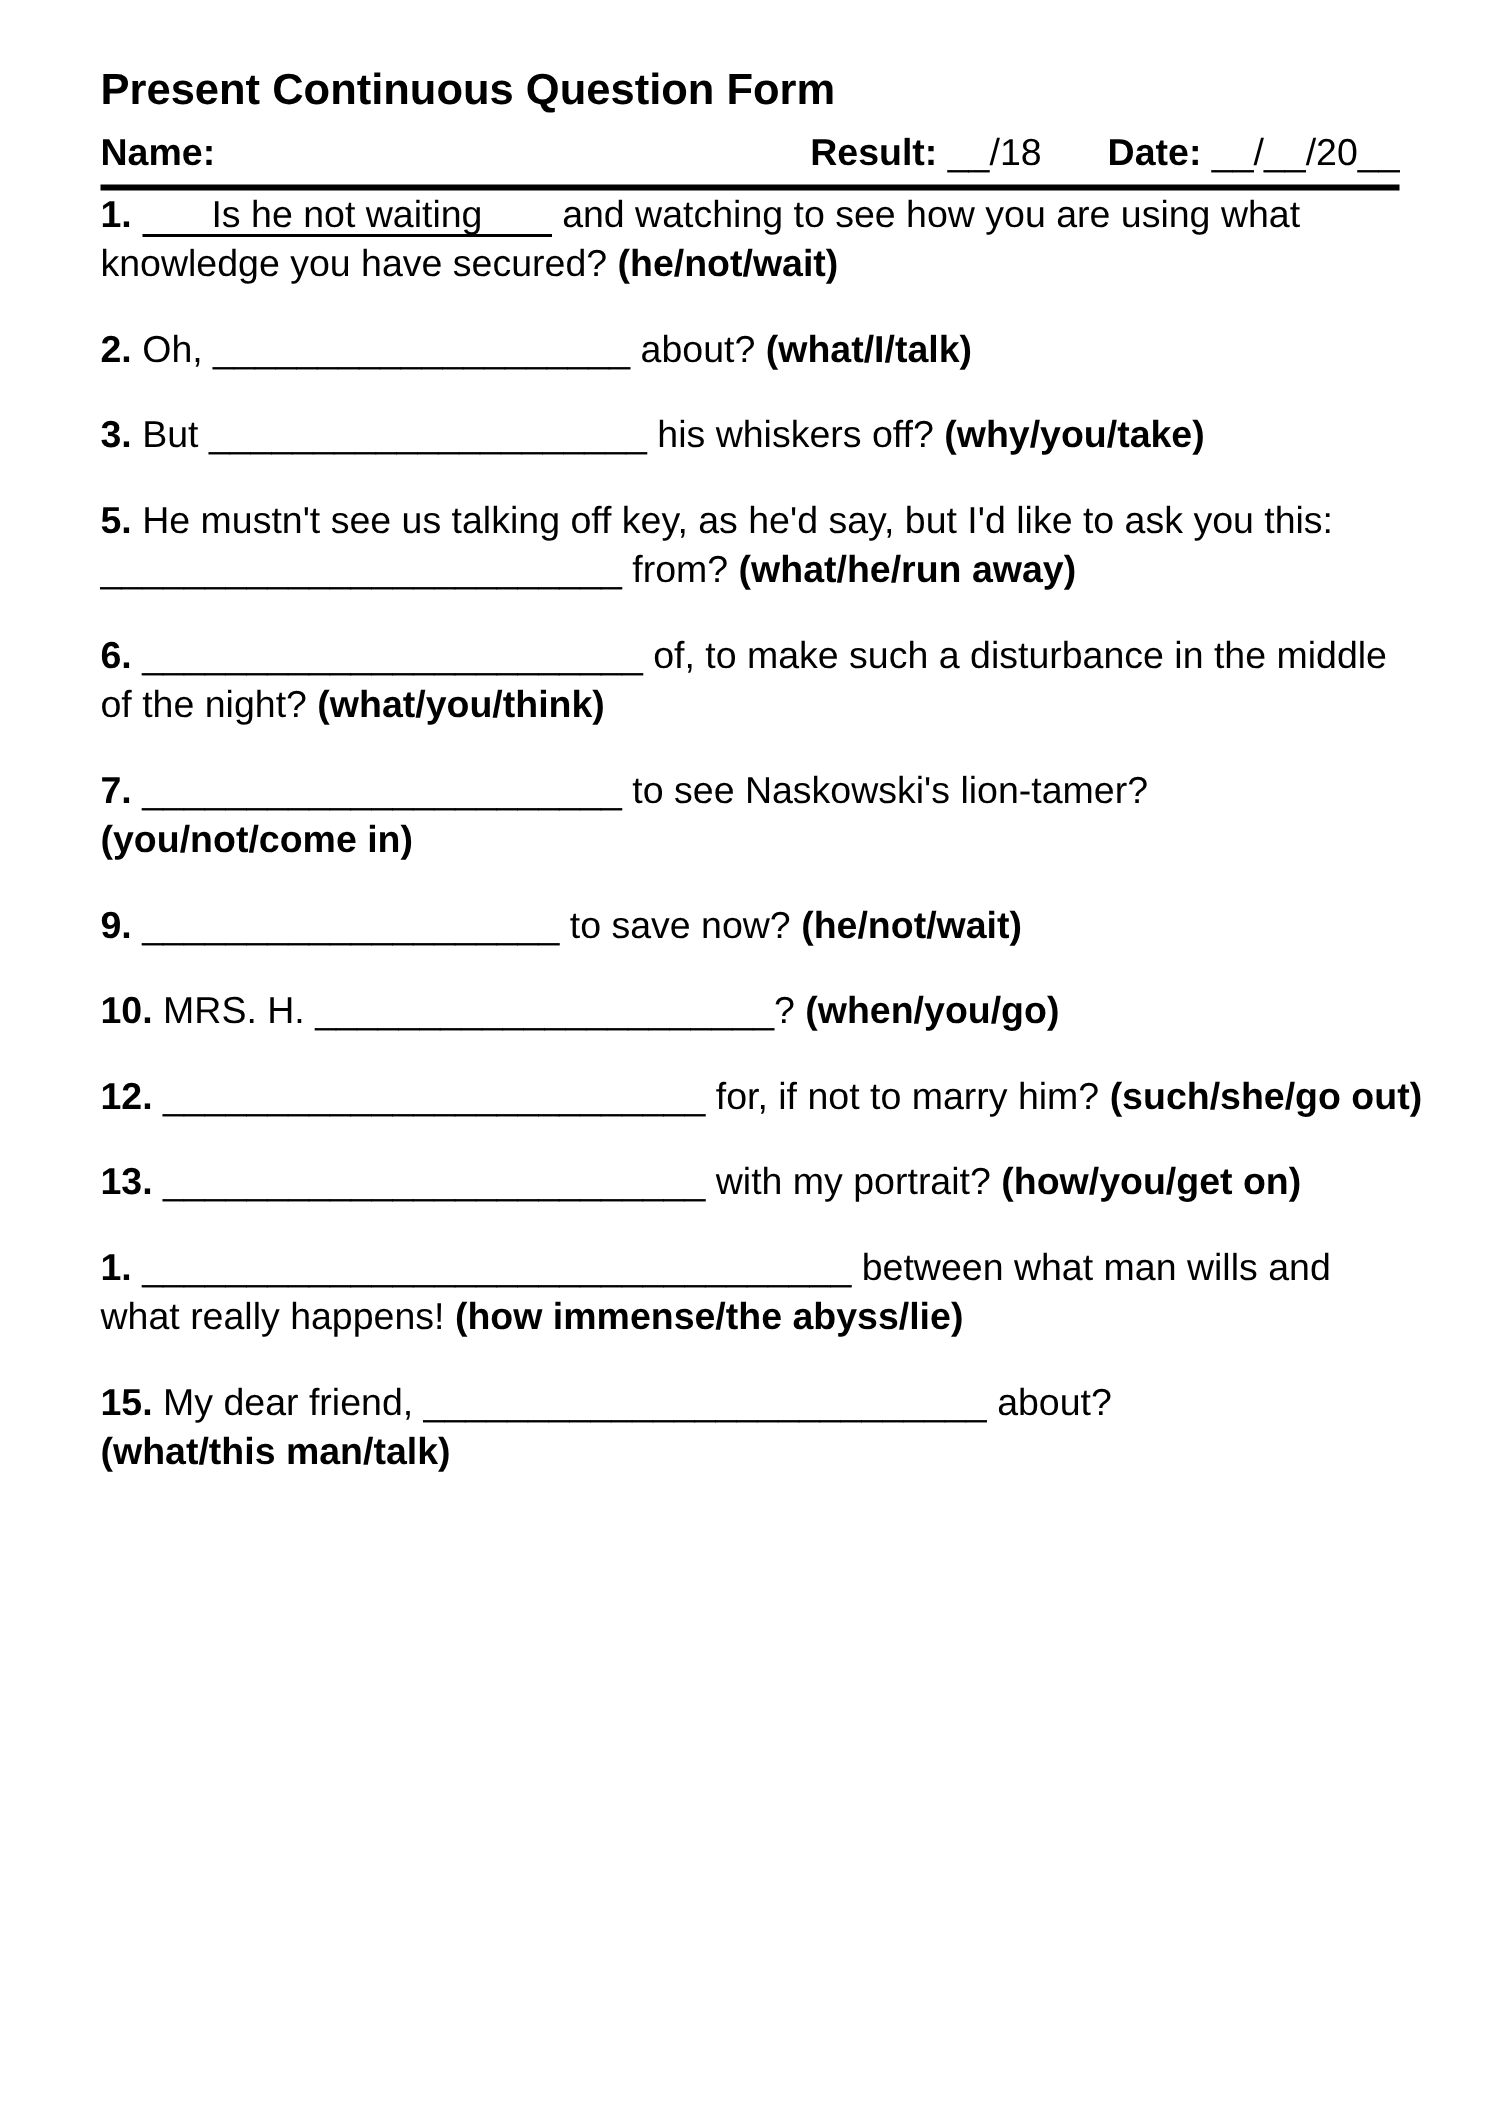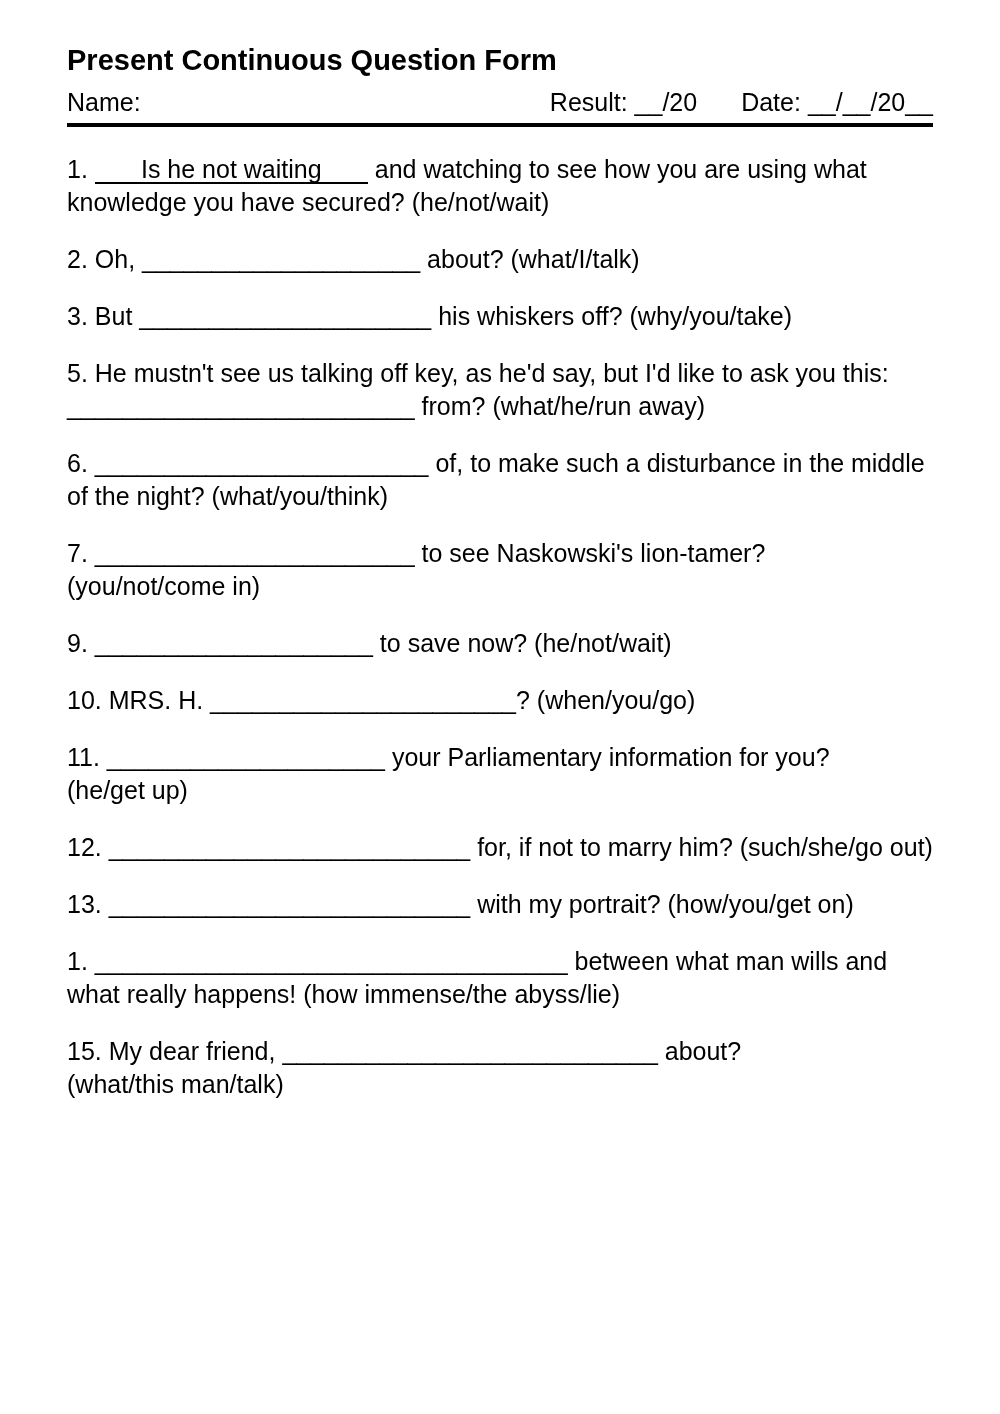--- a/index.html
+++ b/index.html
@@ -21,22 +21,22 @@
   }
   .header-row {
     display: flex;
     justify-content: space-between;
     align-items: baseline;
     margin-top: 13px;
     padding-bottom: 6px;
     border-bottom: 4px solid #000;
   }
   .header-right { display: flex; gap: 44px; }
-  .b { font-weight: 400; }
-  .questions { margin-top: 26px; }
+  .b { font-weight: 700; }
+  .questions { }
   .question { margin-bottom: 24px; }
   .qline {
     line-height: 33px;
     white-space: pre;
   }
   .blank-filled {
     display: inline-block;
     min-width: 273px;
     text-align: center;
     border-bottom: 2px solid #000;
@@ -46,21 +46,21 @@
 </head>
 <body>
 
 <div class="page">
 
   <h1 class="title">Present Continuous Question Form</h1>
 
   <div class="header-row">
     <span class="b">Name:</span>
     <span class="header-right">
-      <span><span class="b">Result:</span> <span>__/20</span></span>
+      <span><span class="b">Result:</span> <span>__/18</span></span>
       <span><span class="b">Date:</span> <span>__/__/20__</span></span>
     </span>
   </div>
 
   <div class="questions" id="questions">
       <div class="question">
         <div class="qline"><span class="b">1.</span><span> </span><span class="blank-filled">Is he not waiting</span><span> and watching to see how you are using what</span></div>
         <div class="qline"><span>knowledge you have secured? </span><span class="b">(he/not/wait)</span></div>
       </div>
       <div class="question">
@@ -81,24 +81,20 @@
         <div class="qline"><span class="b">7.</span><span> </span><span>_______________________</span><span> to see Naskowski's lion-tamer?</span></div>
         <div class="qline"><span class="b">(you/not/come in)</span></div>
       </div>
       <div class="question">
         <div class="qline"><span class="b">9.</span><span> </span><span>____________________</span><span> to save now? </span><span class="b">(he/not/wait)</span></div>
       </div>
       <div class="question">
         <div class="qline"><span class="b">10.</span><span> MRS. H. </span><span>______________________</span><span>? </span><span class="b">(when/you/go)</span></div>
       </div>
       <div class="question">
-        <div class="qline"><span class="b">11.</span><span> </span><span>____________________</span><span> your Parliamentary information for you?</span></div>
-        <div class="qline"><span class="b">(he/get up)</span></div>
-      </div>
-      <div class="question">
         <div class="qline"><span class="b">12.</span><span> </span><span>__________________________</span><span> for, if not to marry him? </span><span class="b">(such/she/go out)</span></div>
       </div>
       <div class="question">
         <div class="qline"><span class="b">13.</span><span> </span><span>__________________________</span><span> with my portrait? </span><span class="b">(how/you/get on)</span></div>
       </div>
       <div class="question">
         <div class="qline"><span class="b">1.</span><span> </span><span>__________________________________</span><span> between what man wills and</span></div>
         <div class="qline"><span>what really happens! </span><span class="b">(how immense/the abyss/lie)</span></div>
       </div>
       <div class="question">

